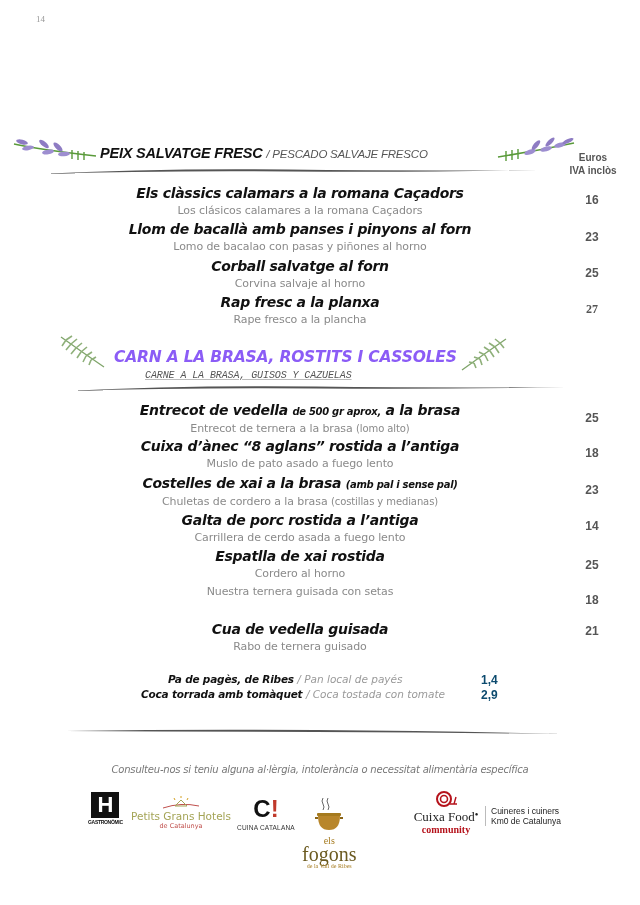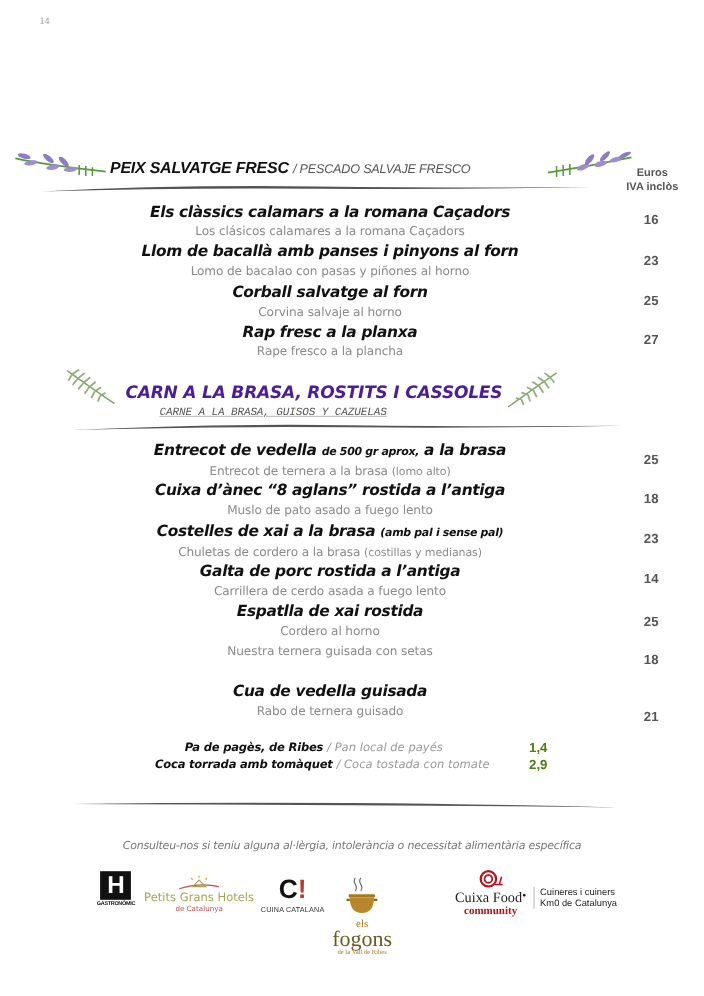--- a/index.html
+++ b/index.html
@@ -17,28 +17,28 @@
 
   
   .dish { left: 40px; width: 520px; text-align: center; }
   .dish .name { font-family: "DejaVu Sans", sans-serif; font-style: italic; font-weight: bold; font-size: 14px; letter-spacing: -0.3px; color: #111; line-height: 19px; white-space: nowrap; }
   .dish .name .small { font-size: 10px; }
   .dish .desc { font-family: "DejaVu Sans", sans-serif; font-size: 11px; color: #8a8a8a; line-height: 15px; white-space: nowrap; letter-spacing: -0.1px; }
   .dish .desc .small { font-size: 10px; }
   .price { left: 572px; width: 40px; text-align: center; font-family: "Liberation Sans", sans-serif; font-weight: bold; font-size: 12px; color: #555; }
 
   
-  .s2-title { left: 114px; top: 348px; font-family: "DejaVu Sans", sans-serif; font-style: italic; font-weight: bold; font-size: 15.5px; letter-spacing: -0.2px; color: #4c1d95; white-space: nowrap; }
+  .s2-title { left: 114px; top: 348px; font-family: "DejaVu Sans", sans-serif; font-style: italic; font-weight: bold; font-size: 15.5px; letter-spacing: -0.2px; color: #8b5cf6; white-space: nowrap; }
   .s2-sub { left: 145px; top: 370px; font-family: Liberation Mono, monospace; font-style: italic; font-size: 10px; color: #555; white-space: nowrap; text-decoration: underline; text-decoration-color: #bbb; letter-spacing: -0.1px; }
 
   
   .bread { font-size: 11px; white-space: nowrap; }
   .bread .b { font-family: "DejaVu Sans", sans-serif; font-style: italic; font-weight: bold; color: #111; font-size: 10.5px; letter-spacing: -0.2px; }
   .bread .s { font-family: "DejaVu Sans", sans-serif; font-style: italic; color: #999; font-size: 10.5px; }
-  .bread-price { font-family: "Liberation Sans", sans-serif; font-weight: bold; font-size: 12px; color: #4d7c0f; }
+  .bread-price { font-family: "Liberation Sans", sans-serif; font-weight: bold; font-size: 12px; color: #0c4a6e; }
 
   .allergy { left: 40px; width: 560px; top: 764px; text-align: center; font-family: "DejaVu Sans", sans-serif; font-style: italic; font-size: 10px; color: #777; white-space: nowrap; letter-spacing: -0.2px; }
 
   
   .logo { display: flex; flex-direction: column; align-items: center; justify-content: center; }
   .logo-h .box { width: 28px; height: 26px; background: #111; color: #fff; font-family: "Liberation Sans", sans-serif; font-weight: bold; font-size: 22px; line-height: 26px; text-align: center; }
   .logo-h .cap { font-family: "Liberation Sans", sans-serif; font-size: 5px; font-weight: bold; color: #111; margin-top: 1px; letter-spacing: -0.3px; }
   .pgh-name { font-family: "DejaVu Sans", sans-serif; font-size: 10.5px; color: #a4a456; white-space: nowrap; }
   .pgh-sub { font-family: "DejaVu Sans", sans-serif; font-size: 6.5px; color: #c0504d; }
   .cc-c { font-family: "Liberation Sans", sans-serif; font-weight: bold; font-size: 24px; color: #111; line-height: 24px; }
@@ -110,21 +110,21 @@
 <div class="abs dish" style="top:257px;">
   <div class="name">Corball salvatge al forn</div>
   <div class="desc">Corvina salvaje al horno</div>
 </div>
 <div class="abs price" style="top:266px;">25</div>
 
 <div class="abs dish" style="top:293px;">
   <div class="name">Rap fresc a la planxa</div>
   <div class="desc">Rape fresco a la plancha</div>
 </div>
-<div class="abs price" style="top:302px;">27</div>
+<div class="abs price" style="top:302px;font-family:Liberation Serif, serif;">27</div>
 
 <div class="abs" style="left:58px; top:334px;">
   <svg width="50" height="36" viewBox="0 0 50 36">
     <path d="M3 3 Q24 18 46 33" stroke="#7fa56a" stroke-width="1.3" fill="none"></path>
     <g stroke="#8fb07a" stroke-width="1.6">
       <path d="M8 6 L4 12 M8 6 L14 2"></path>
         <path d="M13 10 L8 16 M13 10 L19 5"></path>
       <path d="M18 14 L13 20 M18 14 L24 9"></path>
         <path d="M23 18 L19 24 M23 18 L29 13"></path>
       <path d="M28 22 L25 28 M28 22 L34 18"></path>
@@ -198,21 +198,21 @@
 
 <div class="abs dish" style="top:584px;">
   <div class="desc">Nuestra ternera guisada con setas</div>
 </div>
 <div class="abs price" style="top:593px;">18</div>
 
 <div class="abs dish" style="top:620px;">
   <div class="name">Cua de vedella guisada</div>
   <div class="desc">Rabo de ternera guisado</div>
 </div>
-<div class="abs price" style="top:644px;text-align:center;">21</div>
+<div class="abs price" style="top:624px;text-align:center;">21</div>
 
 <div class="abs bread" style="left:168px; top:673px;">
   <span class="b">Pa de pagès, de Ribes</span>
   <span class="s">/ Pan local de payés</span>
 </div>
 <div class="abs bread-price" style="left:481px; top:673px;">1,4</div>
 
 <div class="abs bread" style="left:141px; top:688px;">
   <span class="b">Coca torrada amb tomàquet</span>
   <span class="s">/ Coca tostada con tomate</span>

